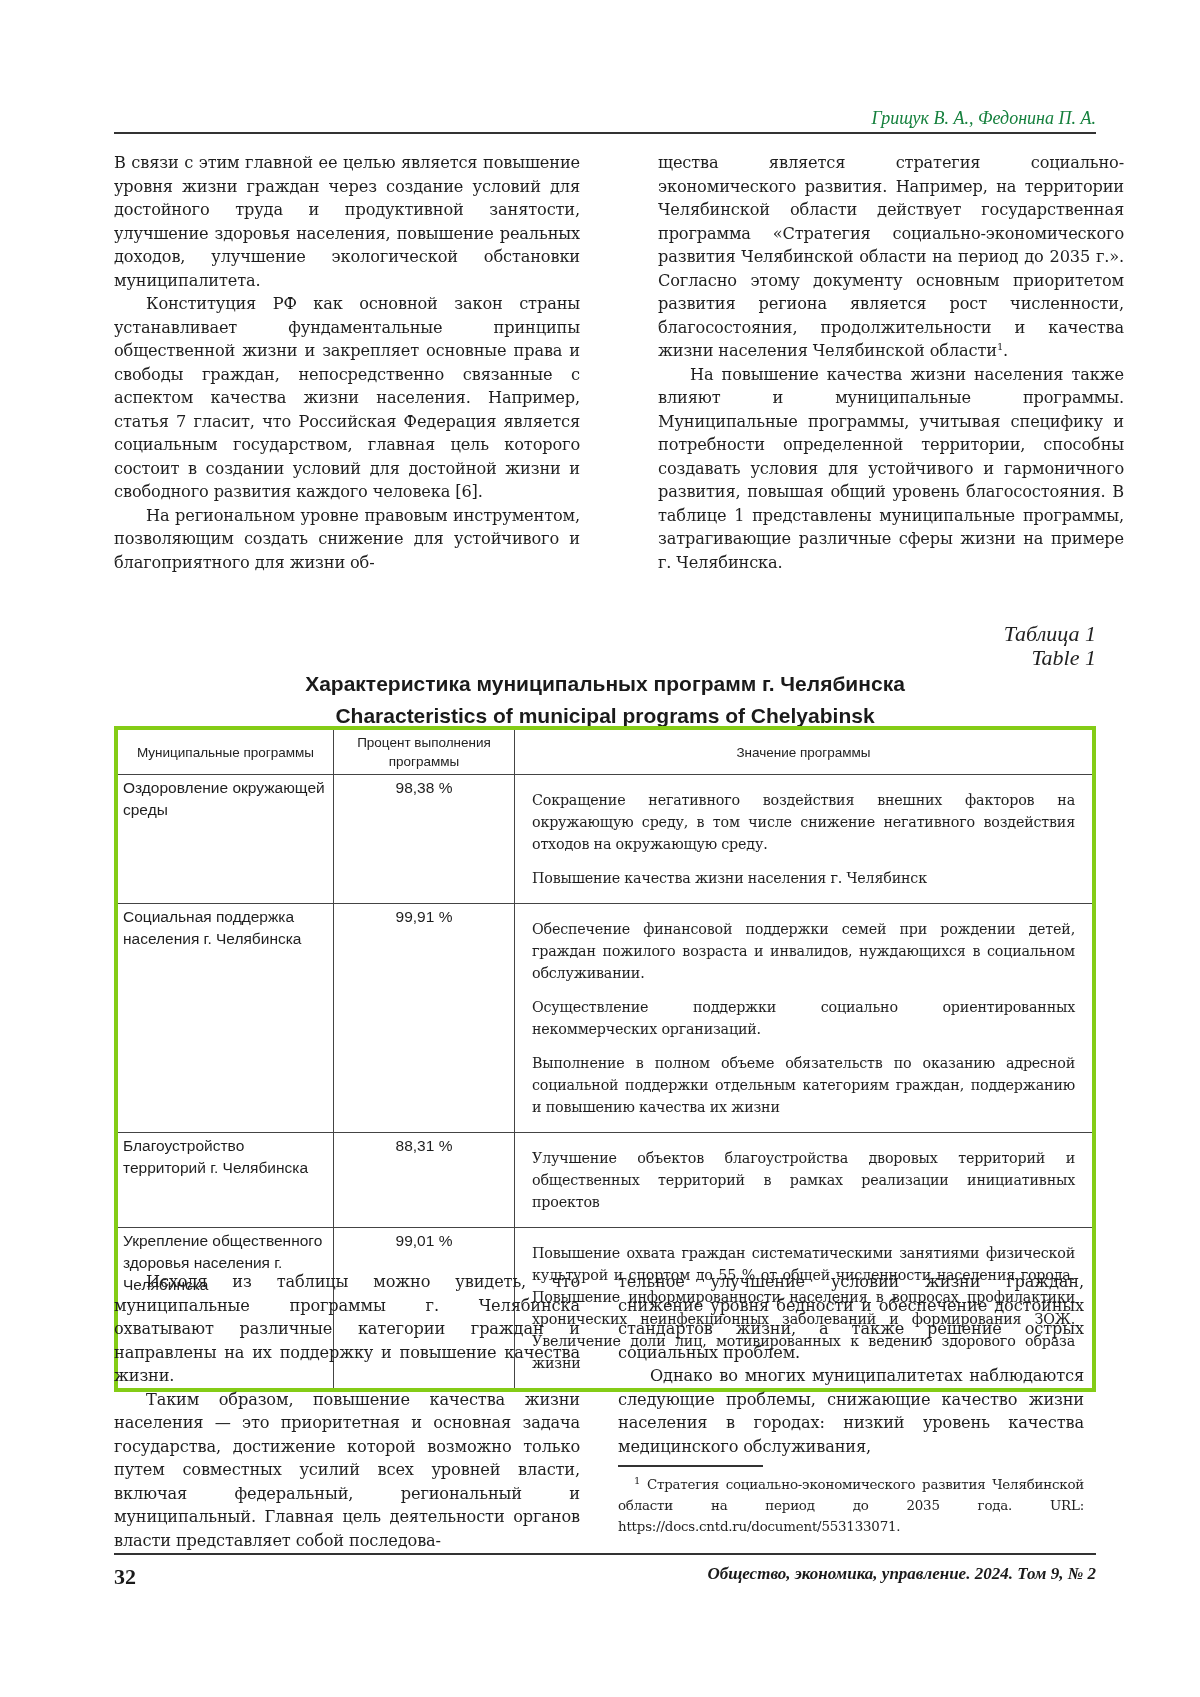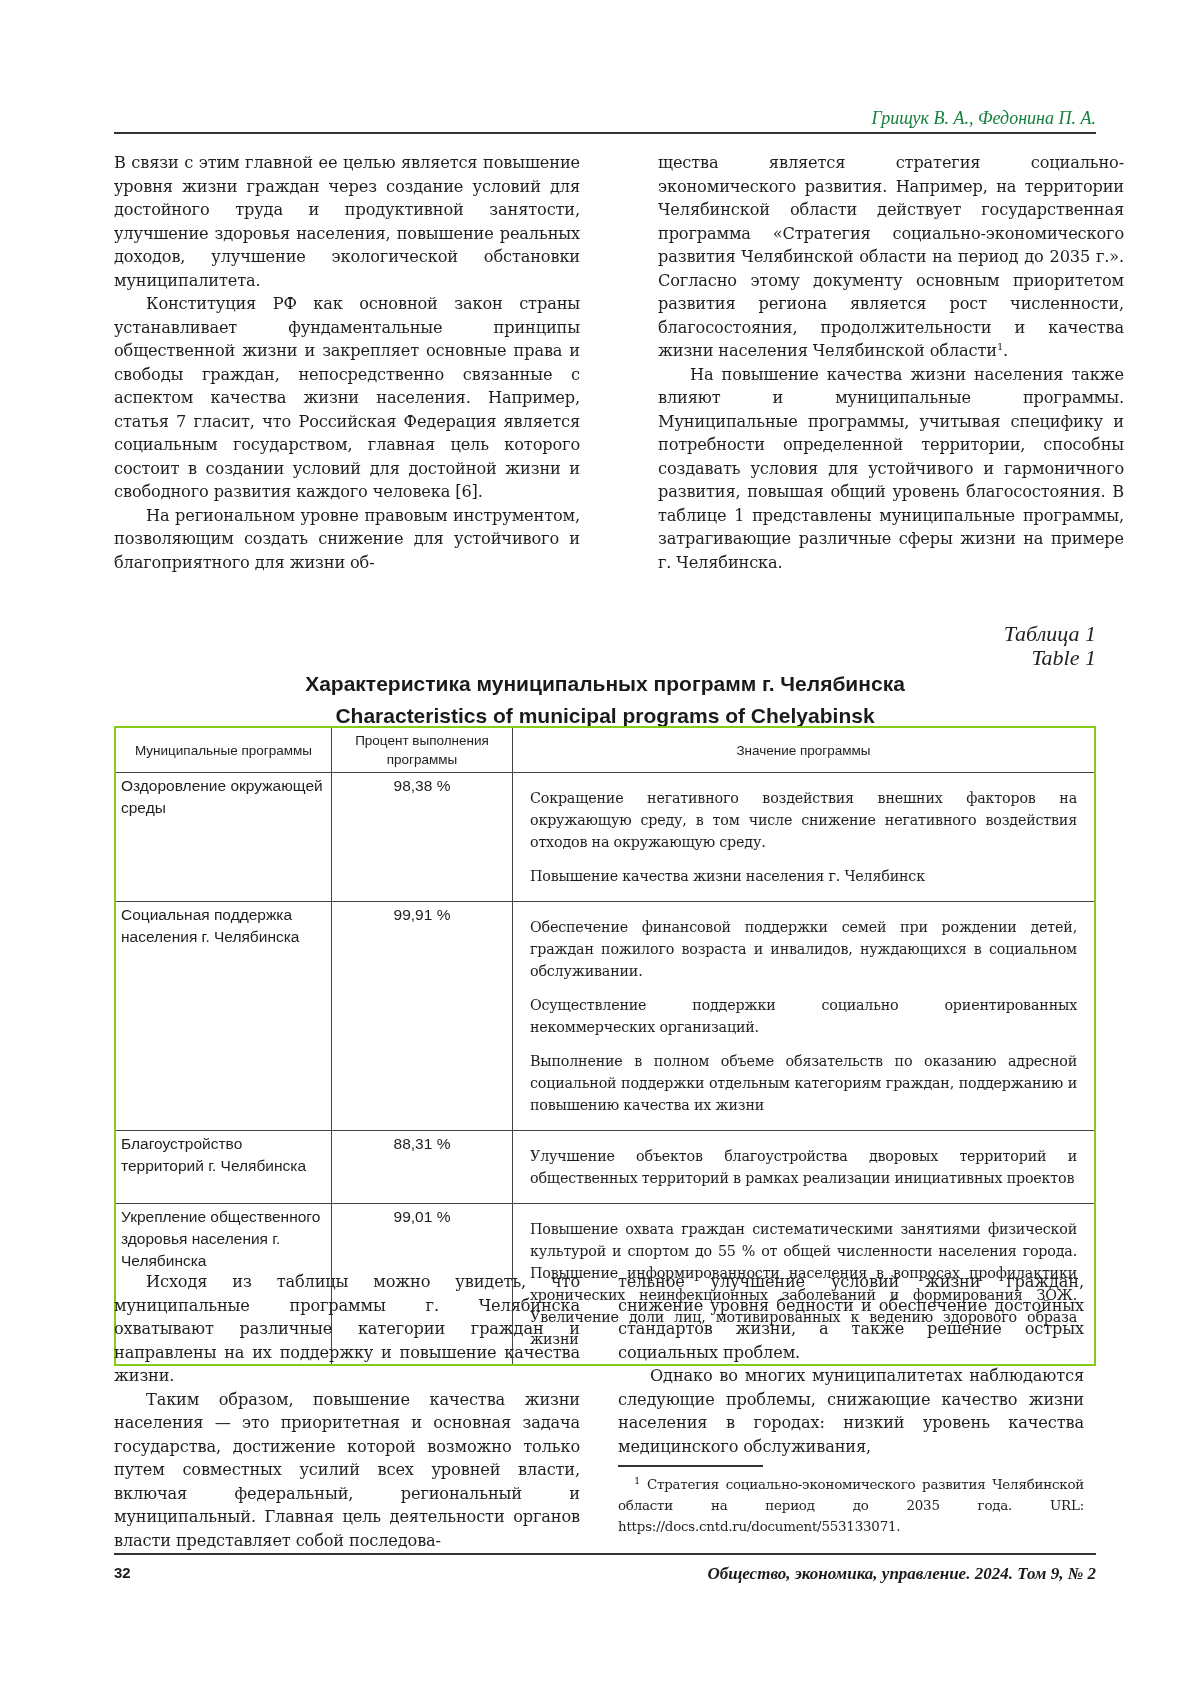--- a/index.html
+++ b/index.html
@@ -34,21 +34,21 @@
 
   .table-title {
     position: absolute; left: 114px; width: 982px; text-align: center;
     font-family: "Liberation Sans", sans-serif; font-weight: bold; font-size: 21px; color: #1a1a1a;
   }
   .table-title-ru { top: 672px; }
   .table-title-en { top: 696px; margin-top: 8px; }
 
   table.programs {
     position: absolute; left: 114px; top: 726px; width: 982px;
-    border-collapse: collapse; border: 2px solid #84cc16;
+    border-collapse: collapse; border: 4px solid #84cc16;
   }
   table.programs th, table.programs td {
     border: 1.5px solid #444; vertical-align: top; padding: 2px 5px 2px 5px;
   }
   table.programs th {
     font-family: "Liberation Sans", sans-serif; font-weight: normal; font-size: 13.5px;
     line-height: 19px; text-align: center; vertical-align: middle; color: #222; height: 40px;
   }
   .th-prog { width: 205px; }
   .th-pct { width: 170px; }
@@ -68,21 +68,21 @@
   .footnote {
     position: absolute; left: 618px; top: 1474px; width: 466px;
     font-family: "DejaVu Serif", serif; font-size: 13.4px; line-height: 21px; color: #222;
     text-align: justify; letter-spacing: -0.2px;
   }
   .footnote .fn-first { text-indent: 16px; }
 
   .foot-rule { position: absolute; left: 114px; top: 1553px; width: 982px; height: 2px; background: #333; }
   .page-number {
     position: absolute; left: 114px; top: 1564px;
-    font-family: Liberation Sans, sans-serif; font-weight: bold; font-size: 15px; color: #1a1a1a;
+    font-family: Liberation Serif, serif; font-weight: bold; font-size: 22px; color: #1a1a1a;
   }
   .journal-ref {
     position: absolute; right: 104px; top: 1564px; text-align: right;
     font-family: "Liberation Serif", serif; font-weight: bold; font-style: italic; font-size: 17px; color: #1a1a1a;
   }
 </style>
 </head>
 <body>
 
 <div class="running-head">Грищук В. А., Федонина П. А.</div>

